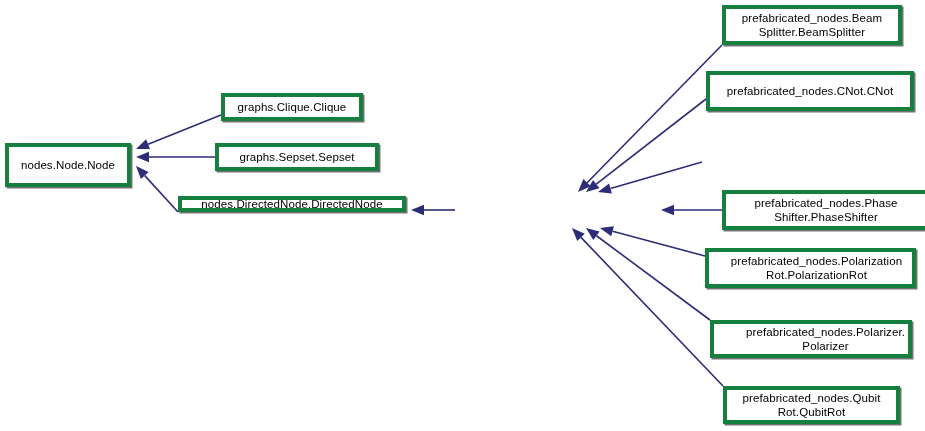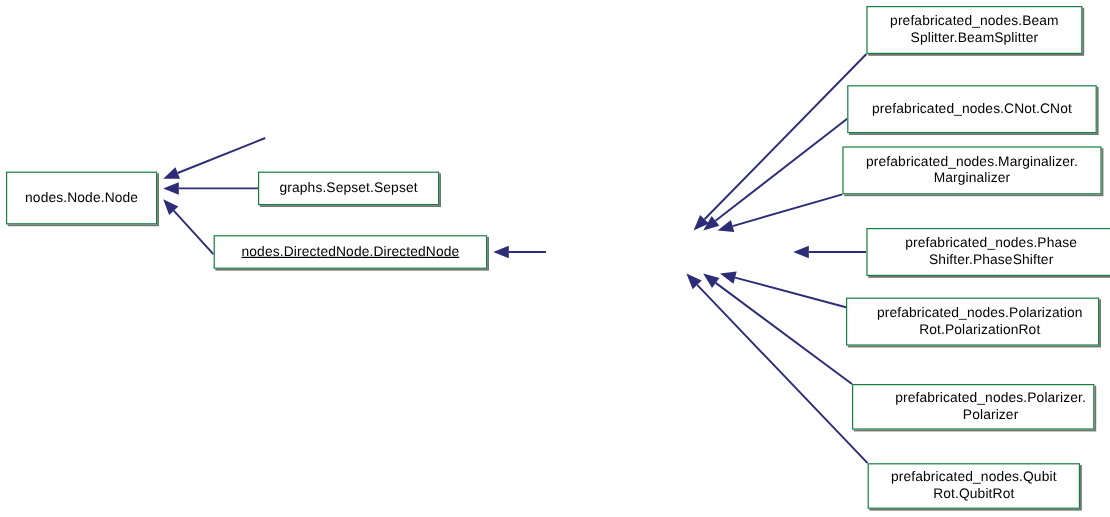--- a/index.html
+++ b/index.html
@@ -19,21 +19,21 @@
     position: absolute;
     left: 0;
     top: 0;
     width: 925px;
     height: 431px;
   }
   .node-box {
     position: absolute;
     box-sizing: border-box;
     background: #ffffff;
-    border: 1px solid #15803d;
+    border: 4px solid #15803d;
     box-shadow: 1.5px 1.5px 0 rgba(90,90,90,0.85);
     display: flex;
     align-items: center;
     justify-content: center;
     text-align: center;
     color: #000000;
     font-size: 11.5px;
     line-height: 14px;
     letter-spacing: 0.1px;
     z-index: 5;
@@ -65,27 +65,26 @@
       <polygon points="661,210 674,204.8 674,215.2" fill="#2c2c77"></polygon>
       <line x1="705" y1="256" x2="612.5610542148162" y2="231.34961445728433" stroke="#2c2c77" stroke-width="1.6"></line>
       <polygon points="600,228 613.9008999977299,226.32519277135785 611.2212084319025,236.37403614321082" fill="#2c2c77"></polygon>
       <line x1="710" y1="320" x2="596.4402743670394" y2="235.74601001425506" stroke="#2c2c77" stroke-width="1.6"></line>
       <polygon points="586,228 599.5386783727414,231.5699002674393 593.3418703613373,239.92211976107083" fill="#2c2c77"></polygon>
       <line x1="723" y1="386" x2="580.9818419474617" y2="237.3982187264831" stroke="#2c2c77" stroke-width="1.6"></line>
       <polygon points="572,228 584.7411294380549,233.8054819474984 577.2225544568685,240.99095550546778" fill="#2c2c77"></polygon>
     </svg>
 
   <div class="node-box" style="left: 5px; top: 143px; width: 126px; height: 44px;">nodes.Node.Node</div>
-  <div class="node-box" style="left: 215px; top: 143px; width: 151px; height: 28px;">graphs.Sepset.Sepset</div>
-  <div class="node-box" style="left: 178px; top: 196px; width: 228px; height: 28px; text-decoration: underline;">nodes.DirectedNode.DirectedNode</div>
+  <div class="node-box" style="left: 221px; top: 93px; width: 142px; height: 28px;">graphs.Clique.Clique</div>
+  <div class="node-box" style="left: 215px; top: 143px; width: 164px; height: 28px;">graphs.Sepset.Sepset</div>
+  <div class="node-box" style="left: 178px; top: 196px; width: 228px; height: 16px;">nodes.DirectedNode.DirectedNode</div>
   <div class="node-box" style="left: 722px; top: 5px; width: 180px; height: 40px;">prefabricated_nodes.Beam
 Splitter.BeamSplitter</div>
   <div class="node-box" style="left: 706px; top: 71px; width: 208px; height: 40px;">prefabricated_nodes.CNot.CNot</div>
-  <div class="node-box" style="left: 702px; top: 122px; width: 216px; height: 40px;">prefabricated_nodes.Marginalizer.
-Marginalizer</div>
   <div class="node-box" style="left: 722px; top: 190px; width: 208px; height: 40px;">prefabricated_nodes.Phase
 Shifter.PhaseShifter</div>
   <div class="node-box" style="left: 705px; top: 248px; width: 211px; height: 40px; padding-left: 15px;">prefabricated_nodes.Polarization
 Rot.PolarizationRot</div>
   <div class="node-box" style="left: 710px; top: 320px; width: 202px; height: 38px; padding-left: 32px;">prefabricated_nodes.Polarizer.
 Polarizer</div>
   <div class="node-box" style="left: 723px; top: 386px; width: 177px; height: 38px;">prefabricated_nodes.Qubit
 Rot.QubitRot</div>
 
 </div>

